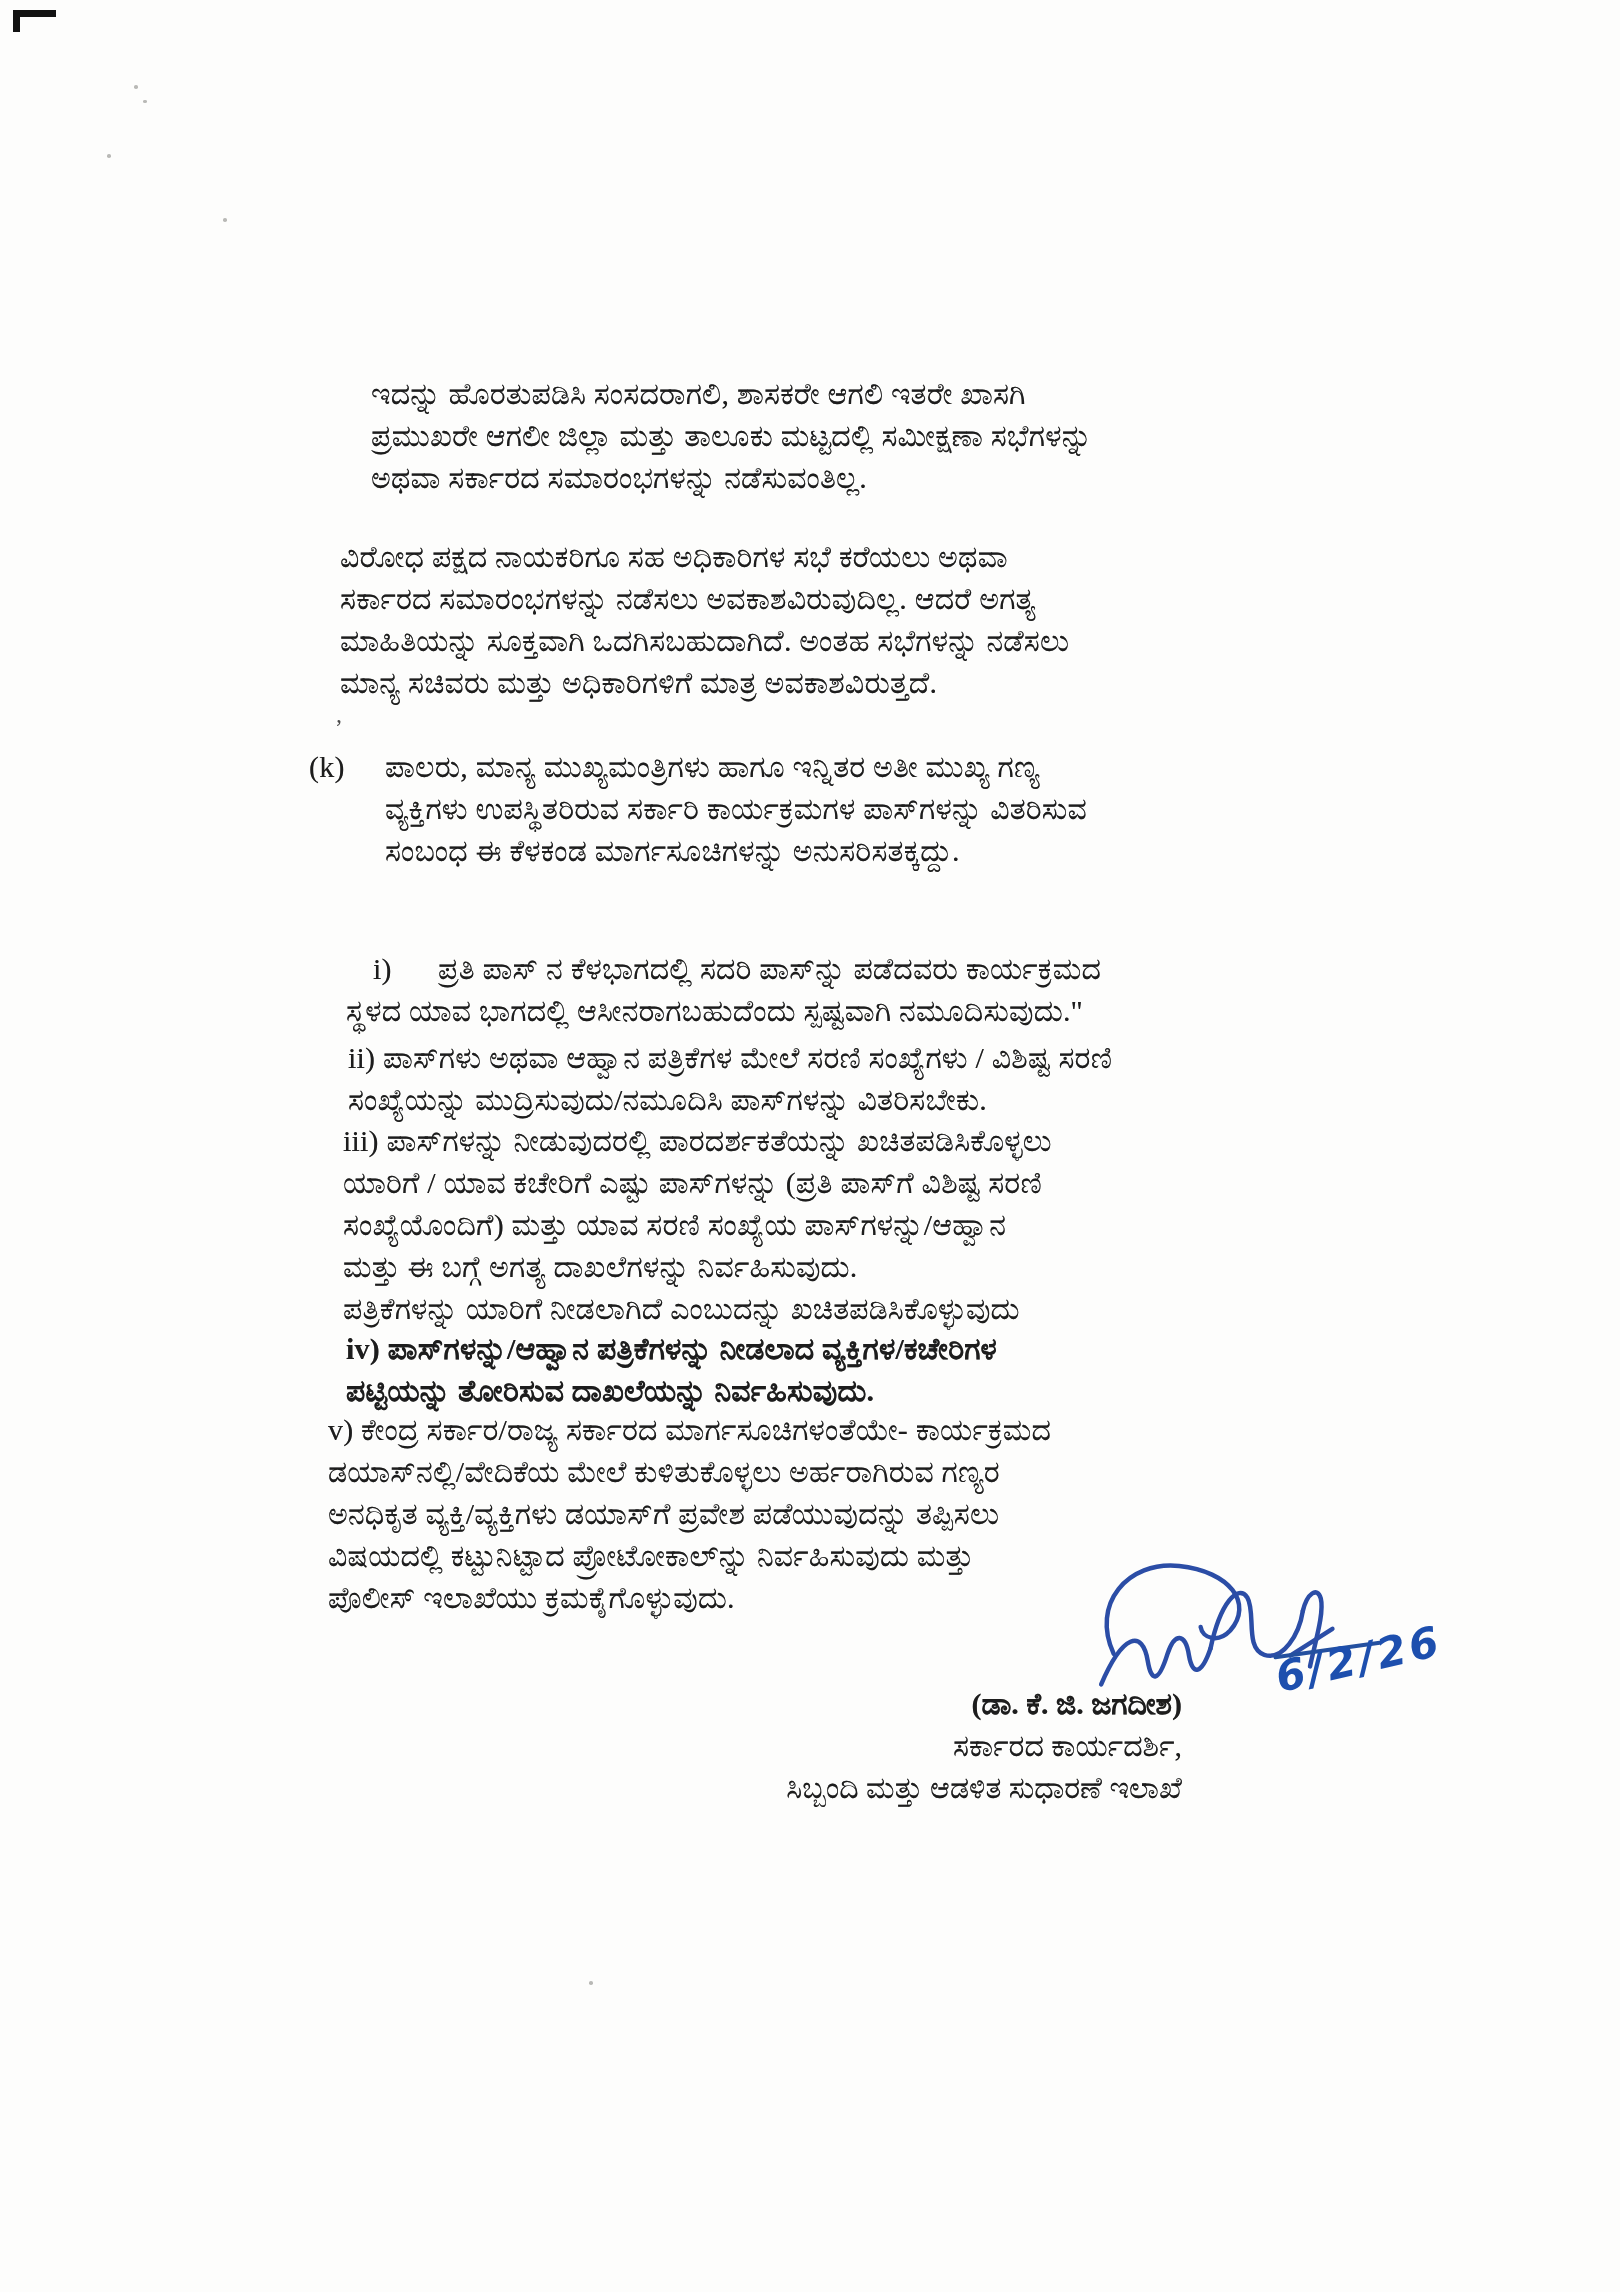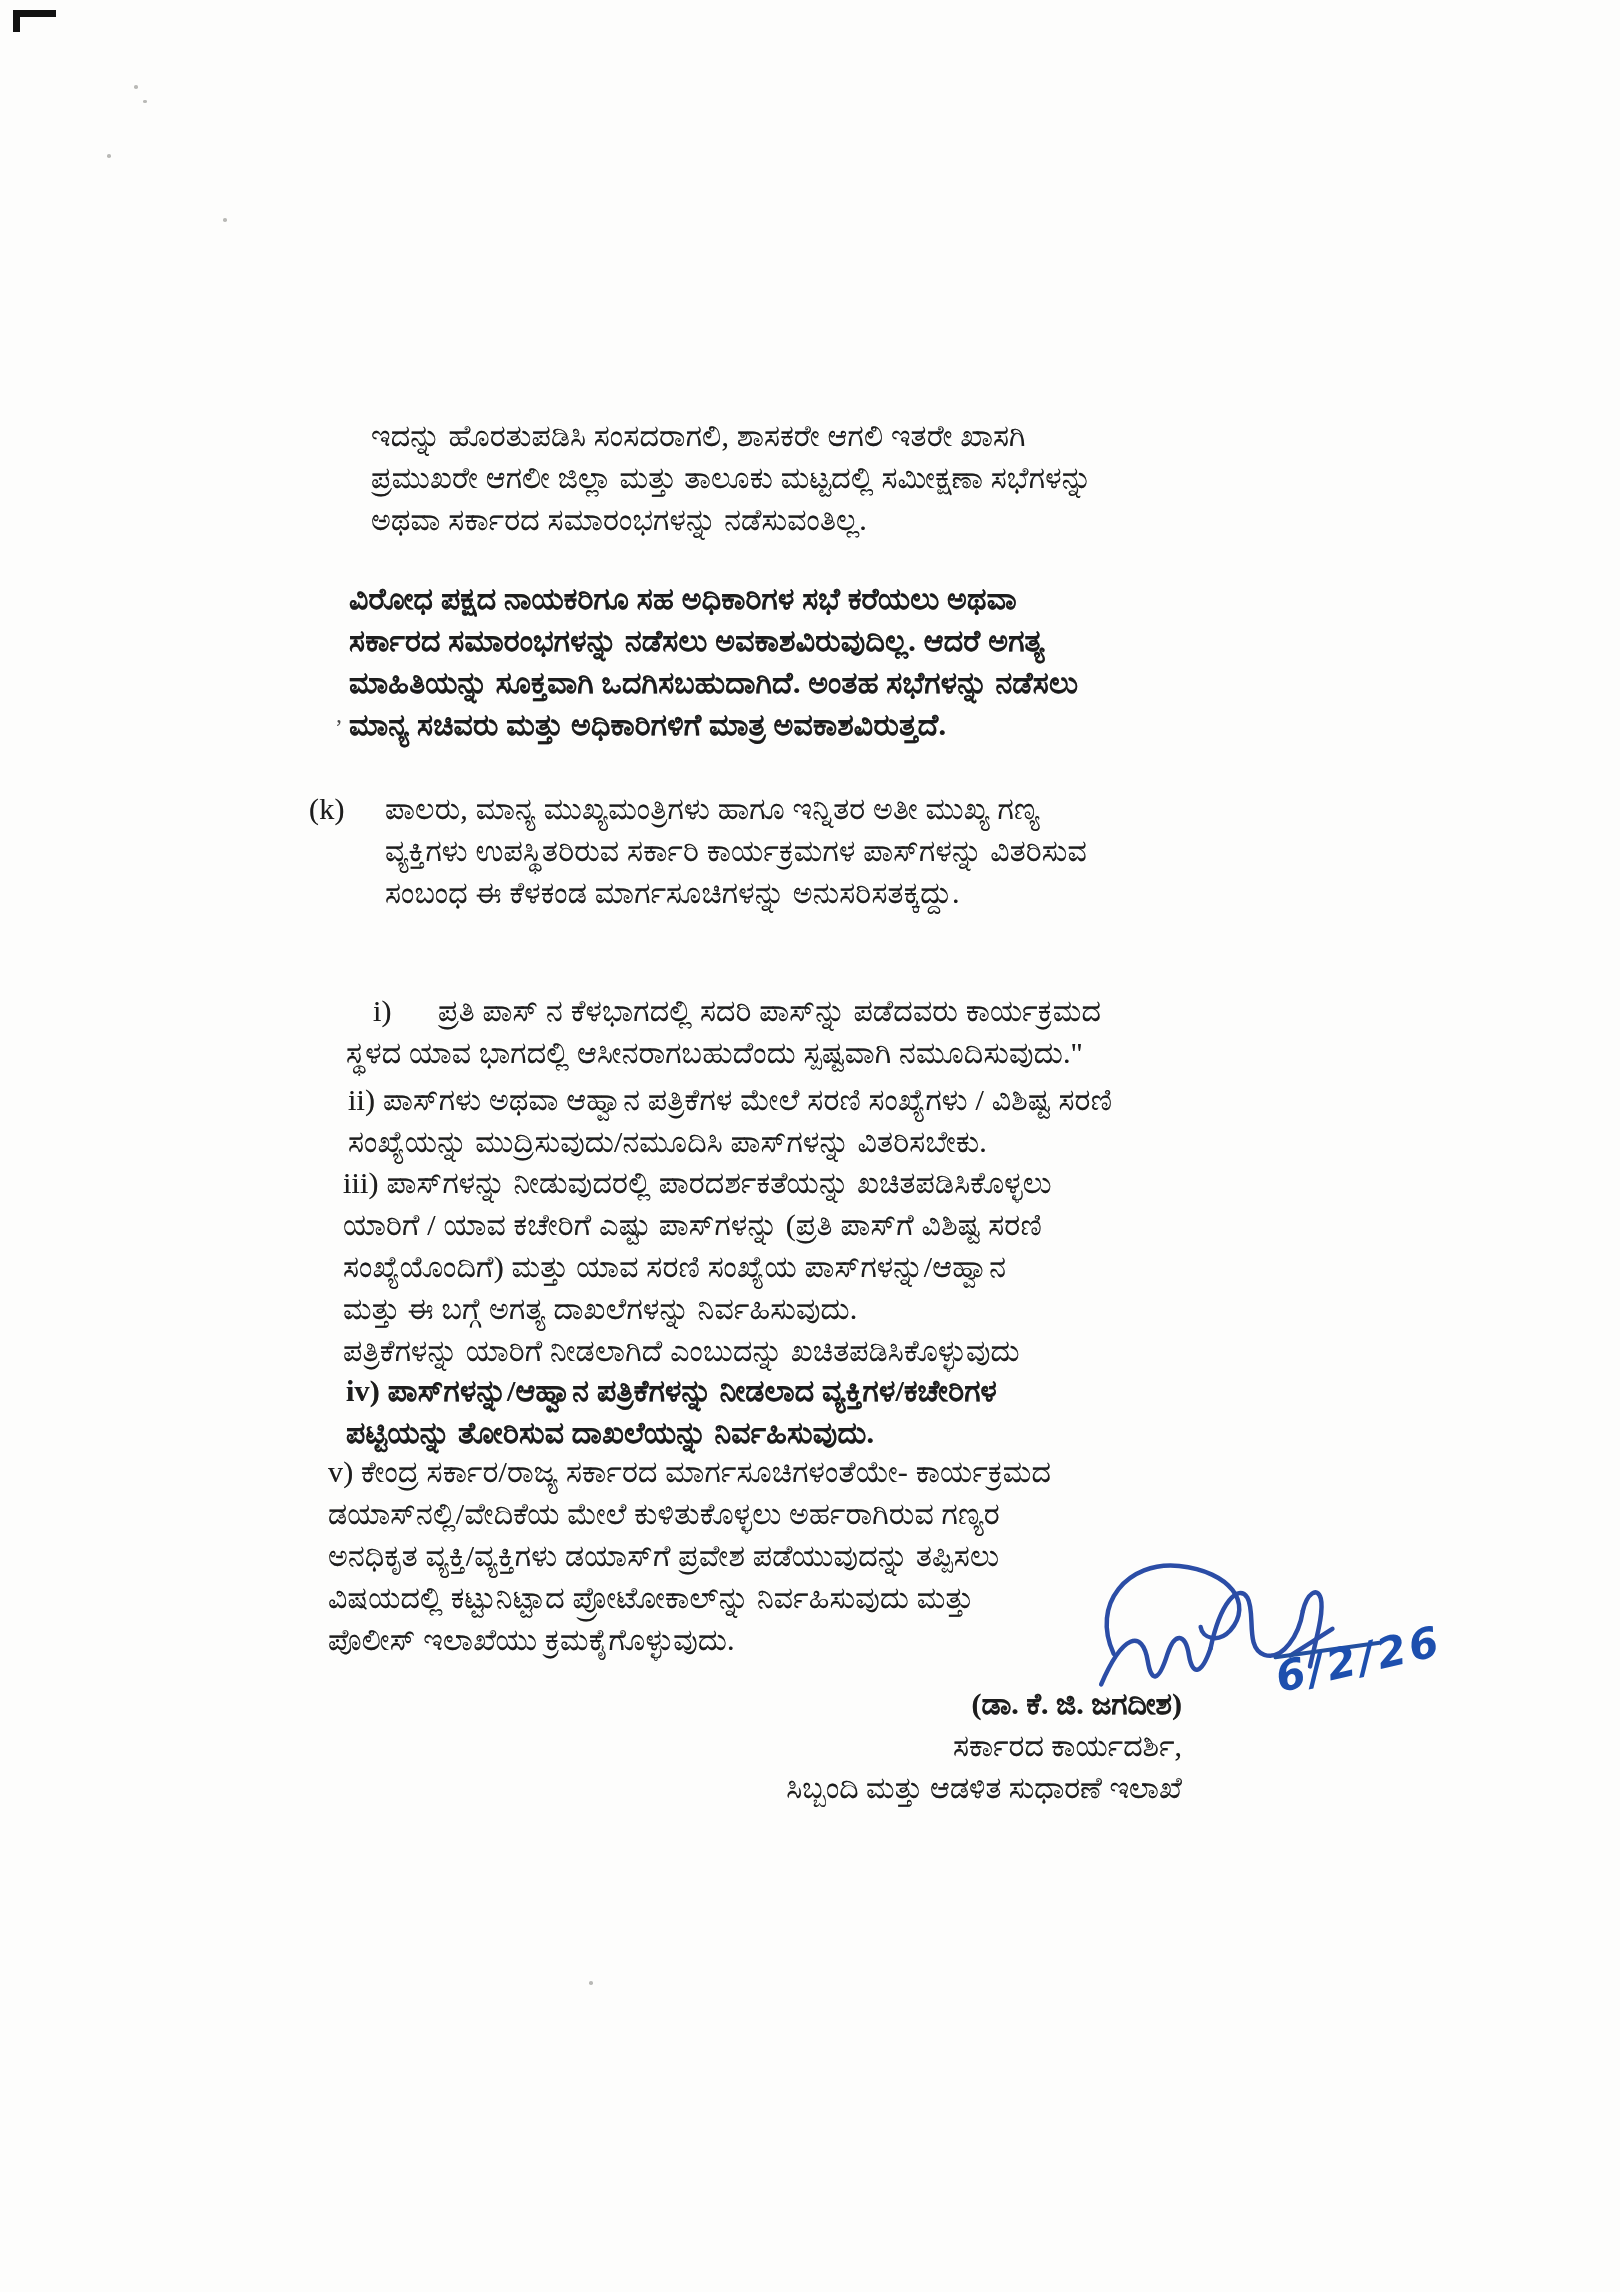--- a/index.html
+++ b/index.html
@@ -17,25 +17,24 @@
     width:36px;height:15px;
     border-top:7.2px solid #121212;
     border-left:7.2px solid #121212;
   }
   .block{
     position:absolute;
     font-size:30px;
     line-height:42px;
     letter-spacing:0.2px;
     text-shadow:0 0 0.5px rgba(20,20,20,0.55);
-    margin-top:42px;
   }
   .line{white-space:pre-wrap;}
   .para1{left:371px;top:373px;width:1121px;}
-  .para2{left:349px;top:536px;width:1148px;font-weight:bold;}
+  .para2{left:340px;top:536px;width:1148px;}
   .item-k{left:309px;top:746px;width:1191px;}
   .item-k .k-label{
     position:absolute;left:0;top:0;
     font-size:30px;line-height:42px;
   }
   .item-k .k-lines{margin-left:76px;}
   .item-i{left:346px;top:948px;width:1157px;}
   .item-i .line-0{text-indent:27px;}
   .item-ii{left:348px;top:1037px;width:1157px;}
   .item-iii{left:343px;top:1120px;width:1162px;}

